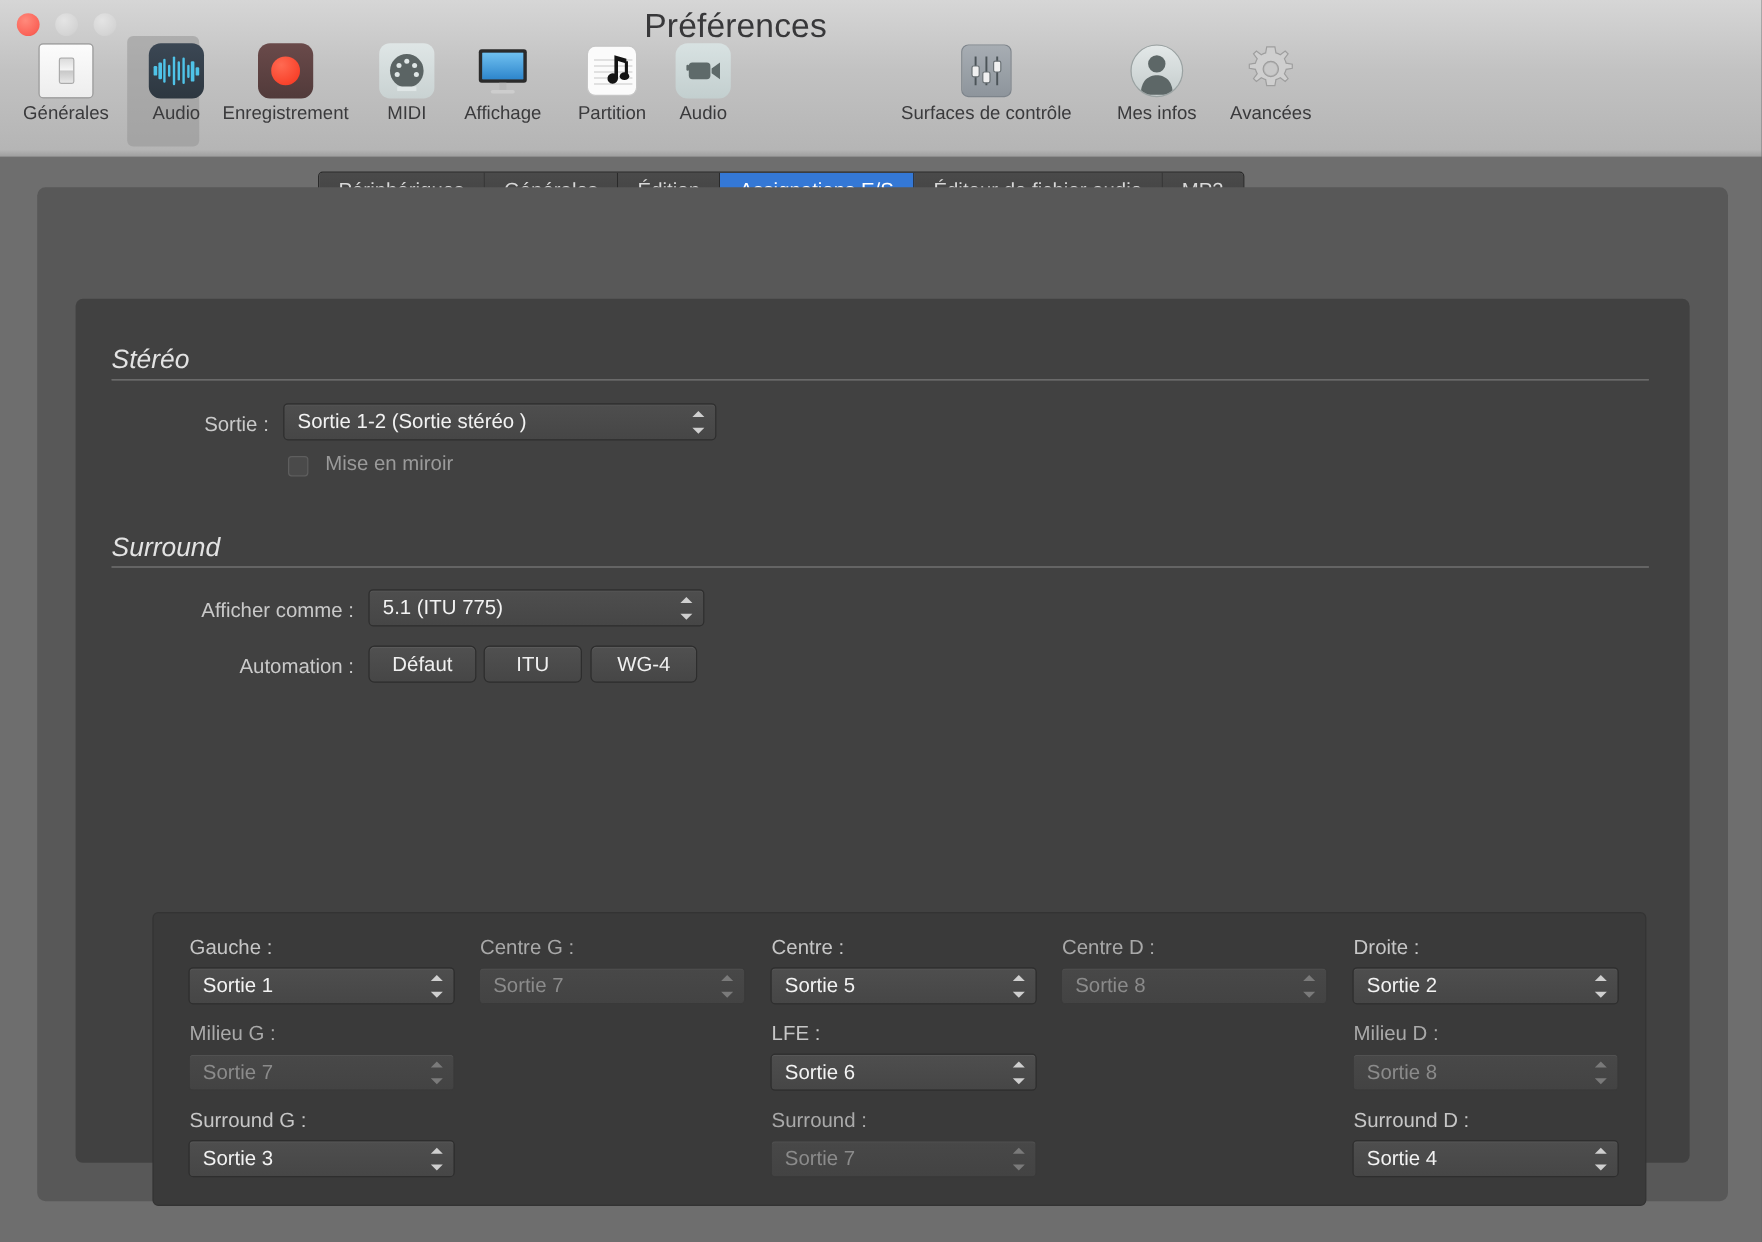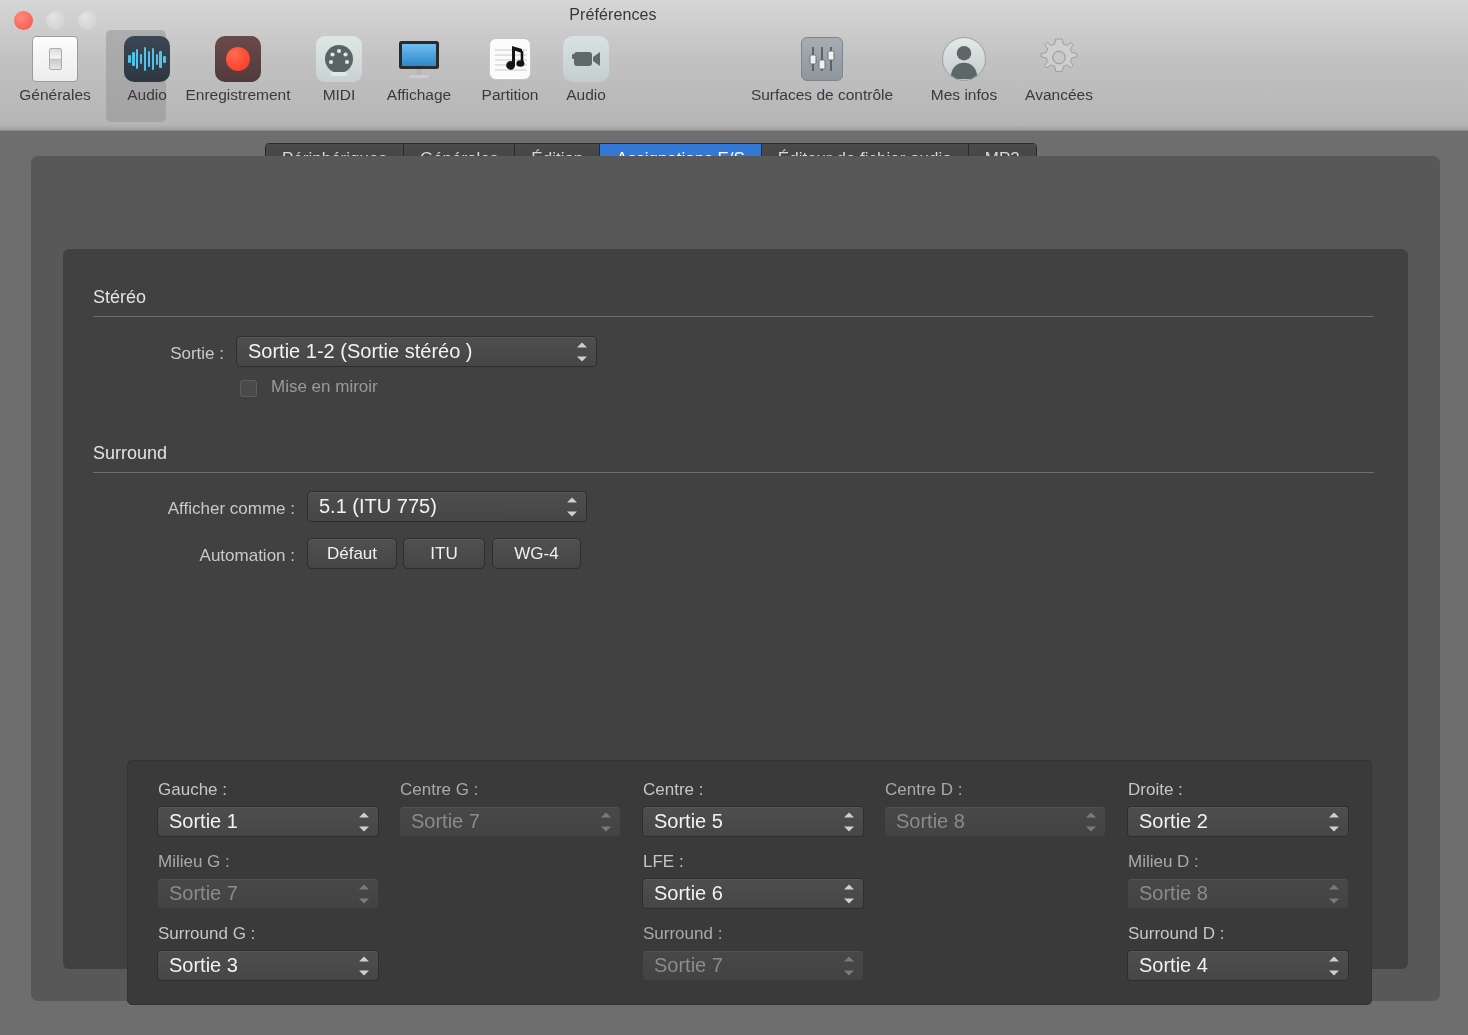--- a/index.html
+++ b/index.html
@@ -17,21 +17,21 @@
   }
 
   
   #titlebar {
     position:absolute; left:0; top:0; width:1468px; height:131px;
     background:linear-gradient(to bottom,#d6d6d6 0%,#c2c2c2 45%,#b5b5b5 96%,#a0a0a0 100%);
     border-bottom:1px solid #8d8d8d;
   }
   #window-title {
     position:absolute; left:0; top:6px; width:1226px; text-align:center;
-    font-size:16px; color:#38383a; letter-spacing:.1px;
+    font-size:28px; color:#38383a; letter-spacing:.1px;
   }
   .traffic { position:absolute; top:11px; width:19px; height:19px; border-radius:50%; }
   .traffic.close   { left:14px; background:radial-gradient(circle at 38% 32%,#ff8a7c,#fb6257 70%,#e04a3f); }
   .traffic.min     { left:46px; background:radial-gradient(circle at 38% 32%,#e4e4e4,#d4d4d4 70%,#c4c4c4); }
   .traffic.zoom    { left:78px; background:radial-gradient(circle at 38% 32%,#e4e4e4,#d4d4d4 70%,#c4c4c4); }
 
   
   #toolbar { position:absolute; left:0; top:30px; height:96px; width:1468px; }
   .tb-item {
     position:absolute; top:0; height:92px;
@@ -124,35 +124,35 @@
   .seg {
     display:flex;align-items:center;justify-content:center;
     height:30px; padding:0 16px; font-size:17px; color:#dedede;
     background:linear-gradient(#4b4b4b,#414141);
     border-right:1px solid #2b2b2b;
   }
   .seg:last-child { border-right:none; }
   .seg.active { background:#3478d6; color:#fff; }
 
   
-  .sec-title { position:absolute; font-size:18px; color:#e3e3e3; }
+  .sec-title { position:absolute; font-size:22px; color:#e3e3e3;font-style:italic; }
   .sec-rule  { position:absolute; height:1px; background:#6d6d6d; border-top:1px solid #6d6d6d; }
 
   .field-label { position:absolute; font-size:17px; color:#b5b5b5; text-align:right; }
   .field-label.bright { color:#c9c9c9; }
 
   
   .popup {
     position:absolute; height:31px; border-radius:4px;
     background:linear-gradient(#4e4e4e,#464646);
     border:1px solid #2e2e2e;
     display:flex; align-items:center;
     box-shadow:0 1px 0 rgba(255,255,255,.05) inset;
   }
-  .popup .pv { font-size:20px; color:#f2f2f2; padding-left:11px; white-space:nowrap; }
+  .popup .pv { font-size:17px; color:#f2f2f2; padding-left:11px; white-space:nowrap; }
   .popup.disabled { background:linear-gradient(#484848,#434343); border-color:#3a3a3a; }
   .popup.disabled .pv { color:#8b8b8b; }
   .stepper {
     position:absolute; right:9px; top:50%; transform:translateY(-50%);
     width:11px; height:19px; display:flex; flex-direction:column;
     align-items:center; justify-content:space-between;
   }
   .stepper span { display:block; width:0;height:0;border-left:5px solid transparent;border-right:5px solid transparent; }
   .stepper .up   { border-bottom:5px solid #cfcfcf; }
   .stepper .dn   { border-top:5px solid #cfcfcf; }

